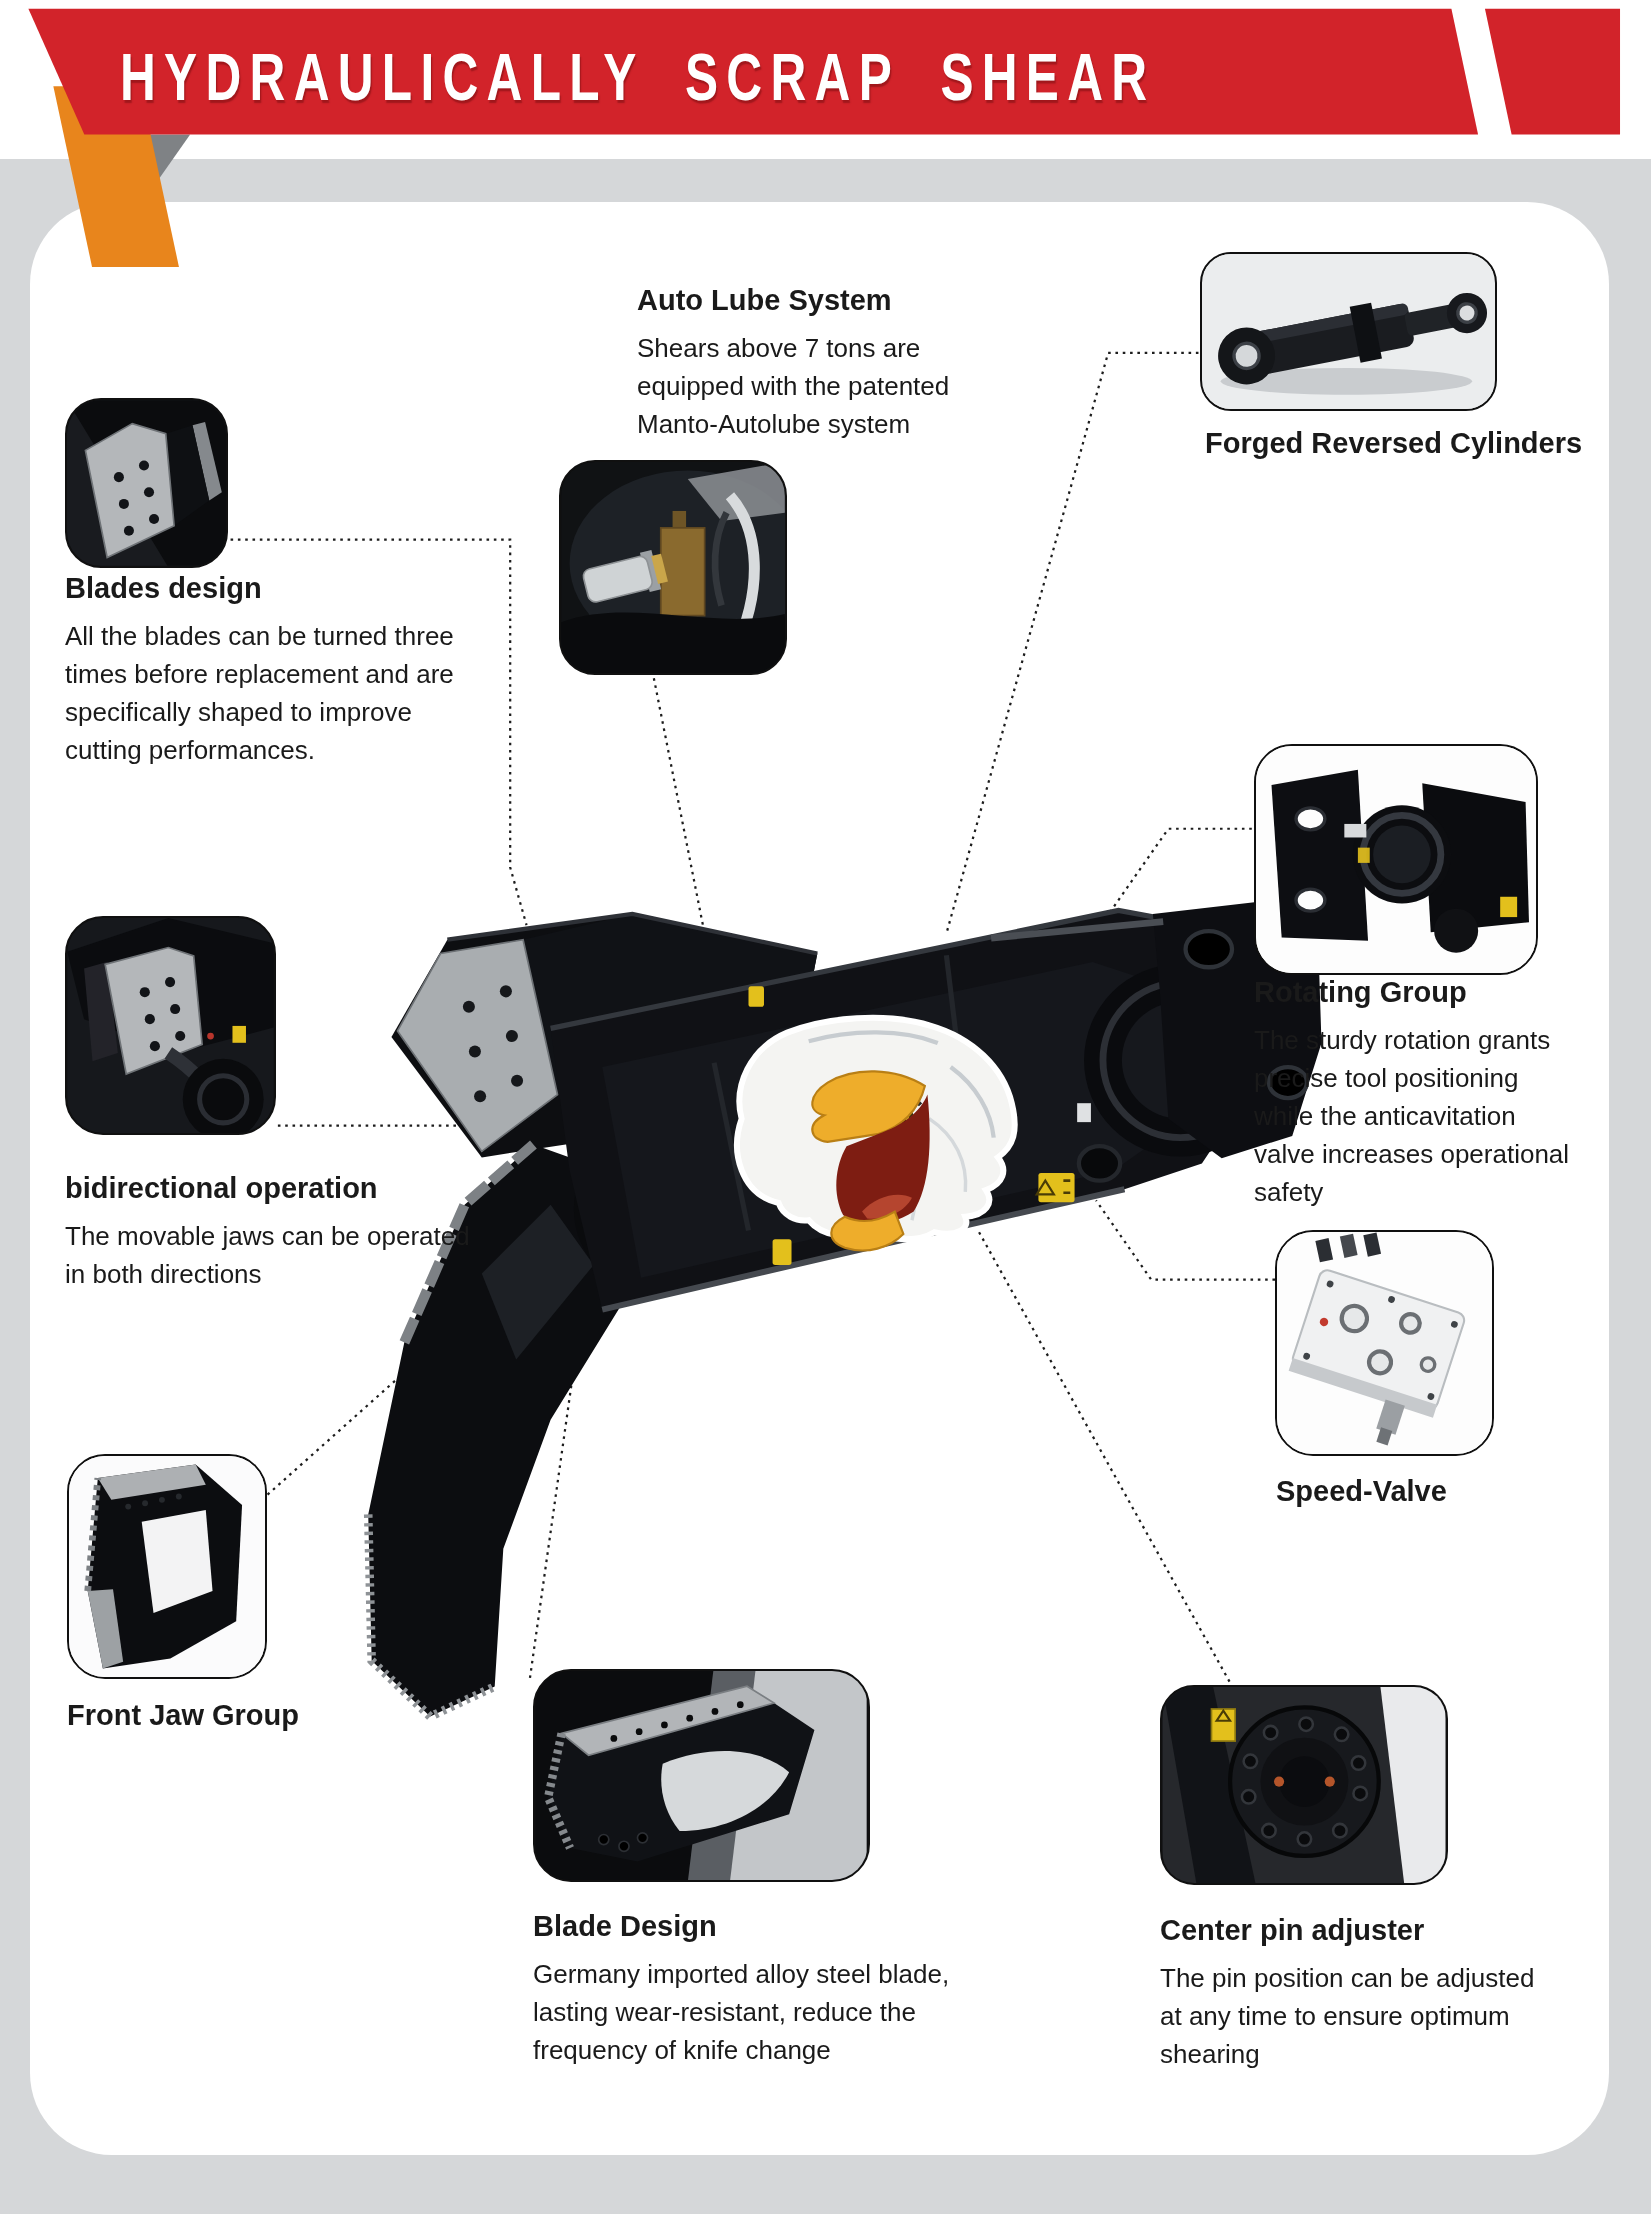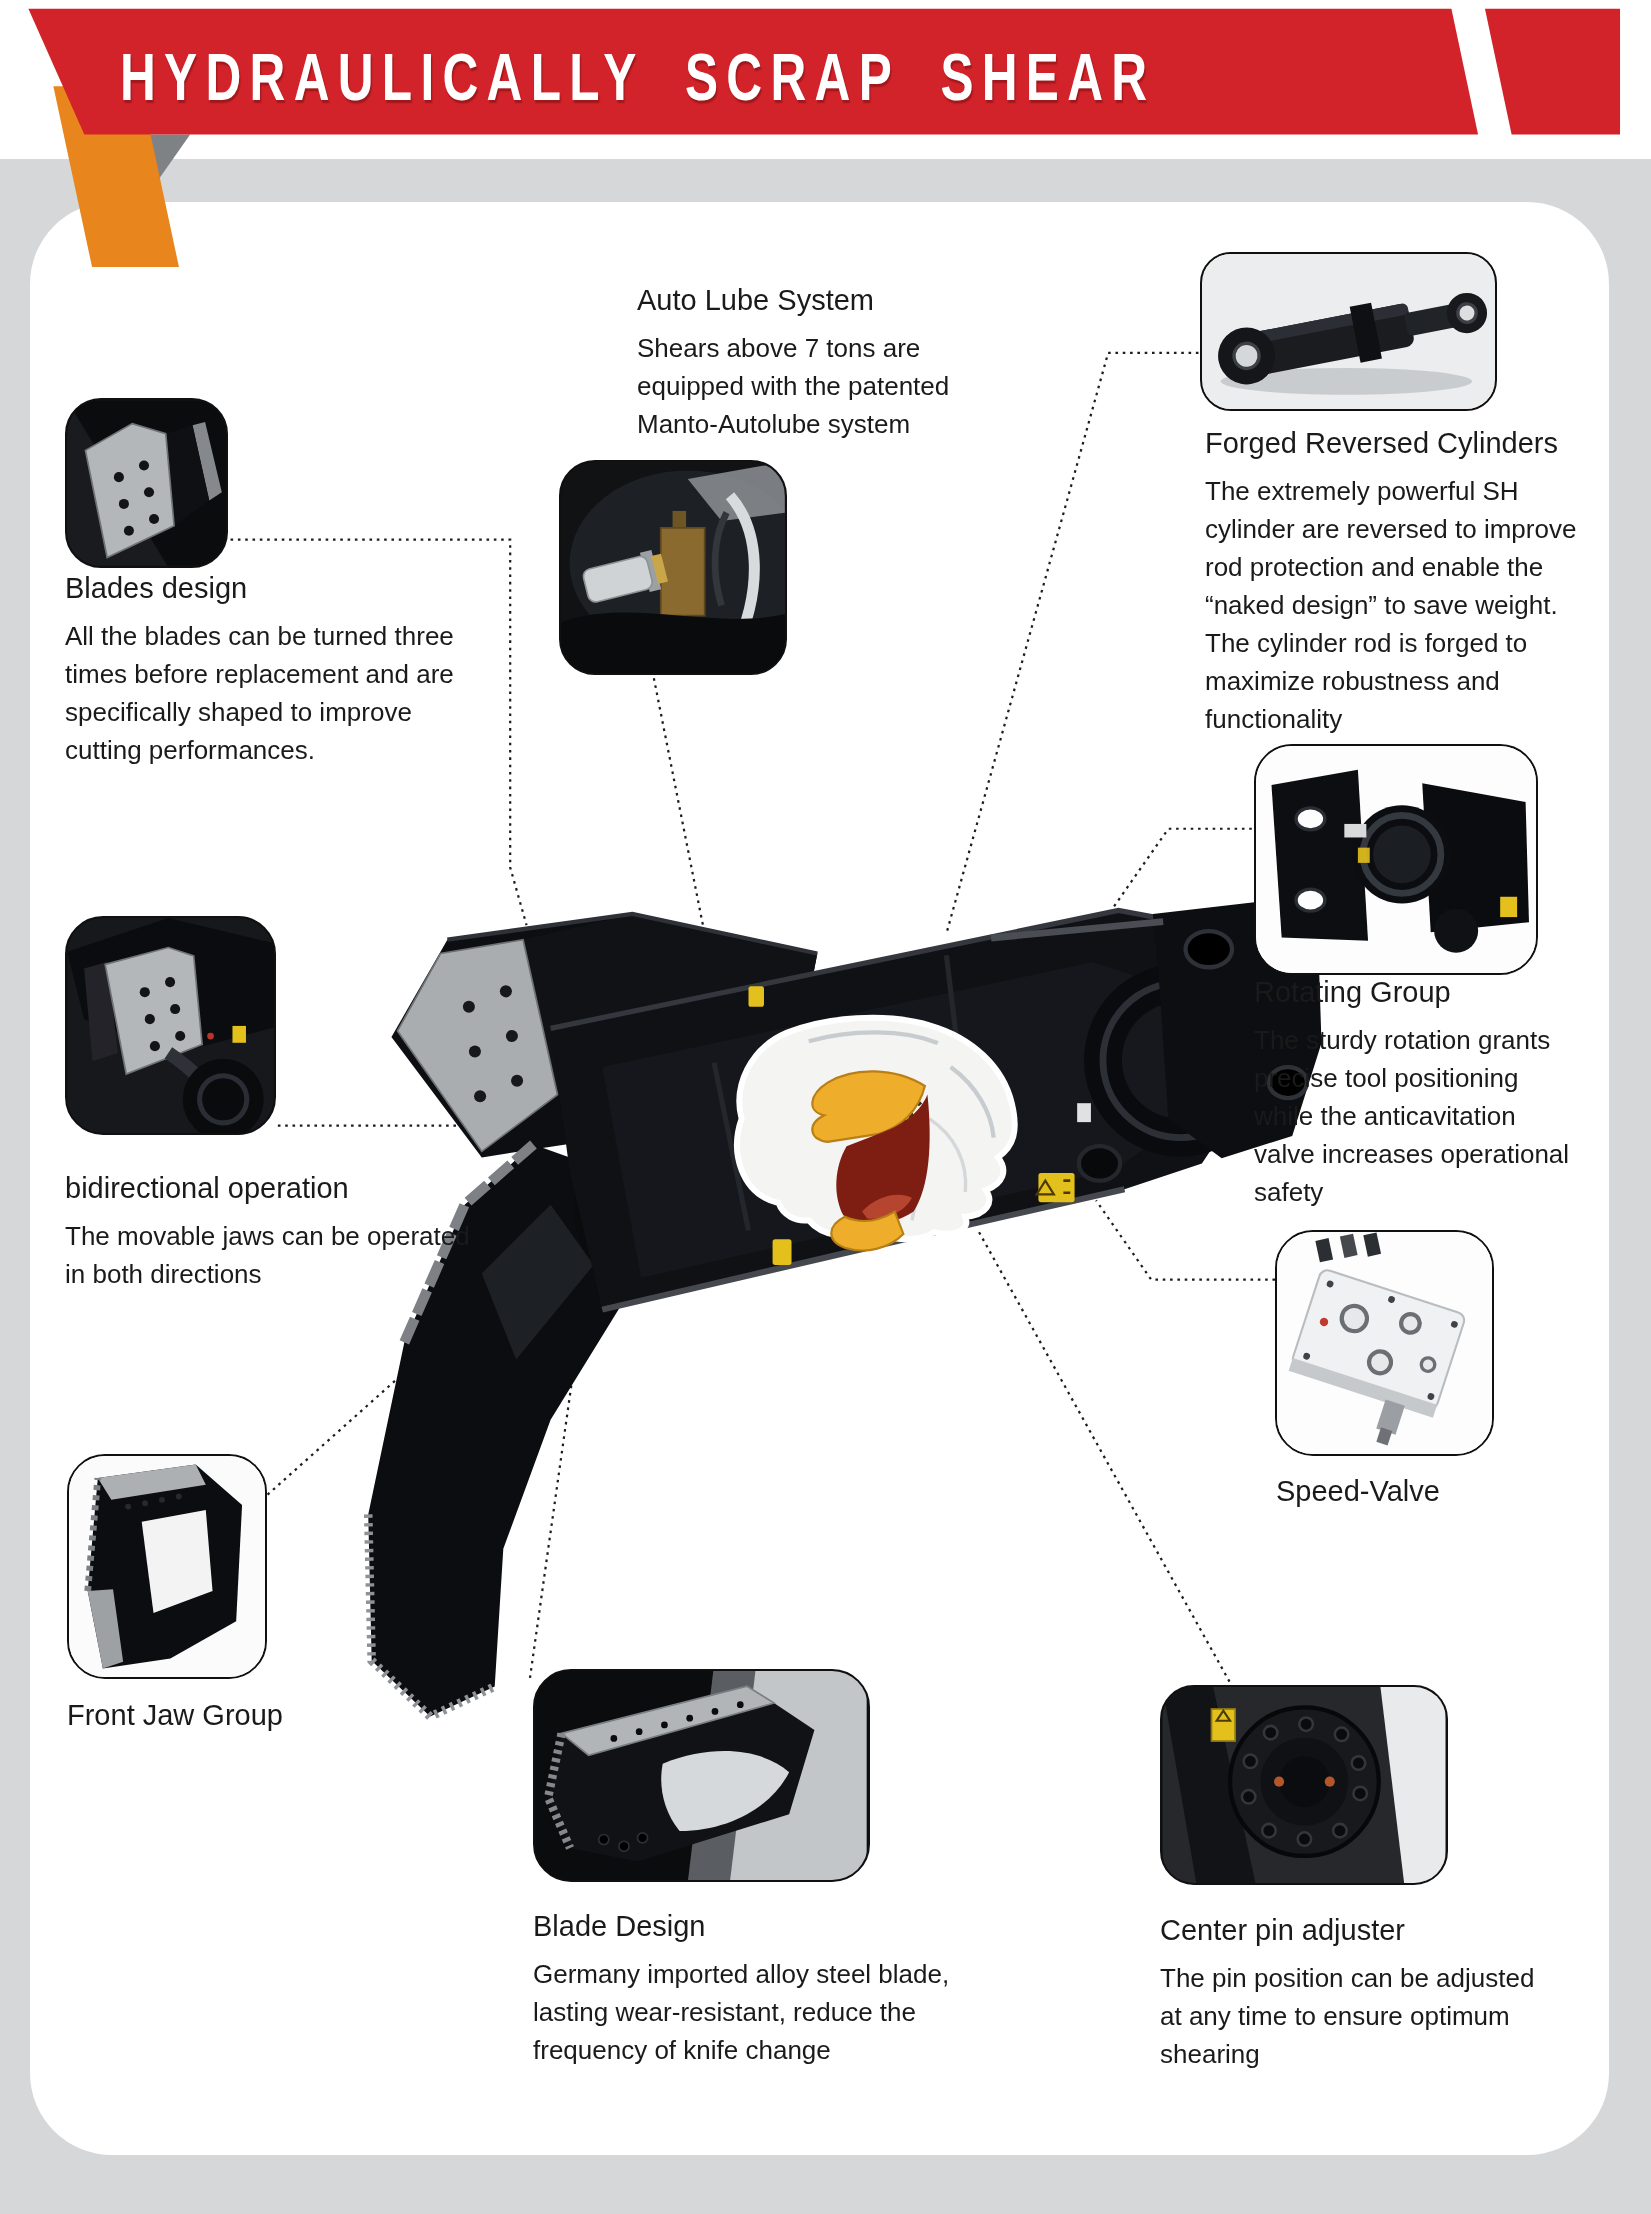--- a/index.html
+++ b/index.html
@@ -15,21 +15,21 @@
     color:#ffffff;font-size:67px;font-weight:bold;letter-spacing:11.2px;word-spacing:26px;
     white-space:nowrap;transform:scaleX(.74);transform-origin:0 50%;
     text-shadow:1.7px 2.6px 1.7px rgba(70,0,0,.35);
   }
   .photo{
     position:absolute;z-index:4;border:2.6px solid #101010;border-radius:36px;
     overflow:hidden;background:#0d0e10;box-sizing:border-box;
   }
   .photo svg{display:block;width:100%;height:100%}
   .callout{position:absolute;z-index:4}
-  .callout h2{margin:0;font-size:29px;line-height:36px;font-weight:normal}
+  .callout h2{margin:0;font-size:29px;line-height:36px;font-weight:bold}
   .callout p{margin:11px 0 0;font-size:26px;line-height:38px;white-space:pre-line}
 </style>
 </head>
 <body>
 
 <div>
   <div class="band"></div>
   <div class="panel"></div>
 
   <svg class="art" viewBox="0 0 1919 2574">
@@ -323,27 +323,20 @@
 
   <section class="callout" style="left:637px;top:282px;width:387px">
     <h2>Auto Lube System</h2>
     <p>Shears above 7 tons are
 equipped with the patented
 Manto-Autolube system</p>
   </section>
 
   <section class="callout" style="left:1205px;top:425px;width:404px">
     <h2>Forged Reversed Cylinders</h2>
-    <p>The extremely powerful SH
-cylinder are reversed to improve
-rod protection and enable the
-“naked design” to save weight.
-The cylinder rod is forged to
-maximize robustness and
-functionality</p>
   </section>
 
   <section class="callout" style="left:65px;top:570px;width:456px">
     <h2>Blades design</h2>
     <p>All the blades can be turned three
 times before replacement and are
 specifically shaped to improve
 cutting performances.</p>
   </section>
 

